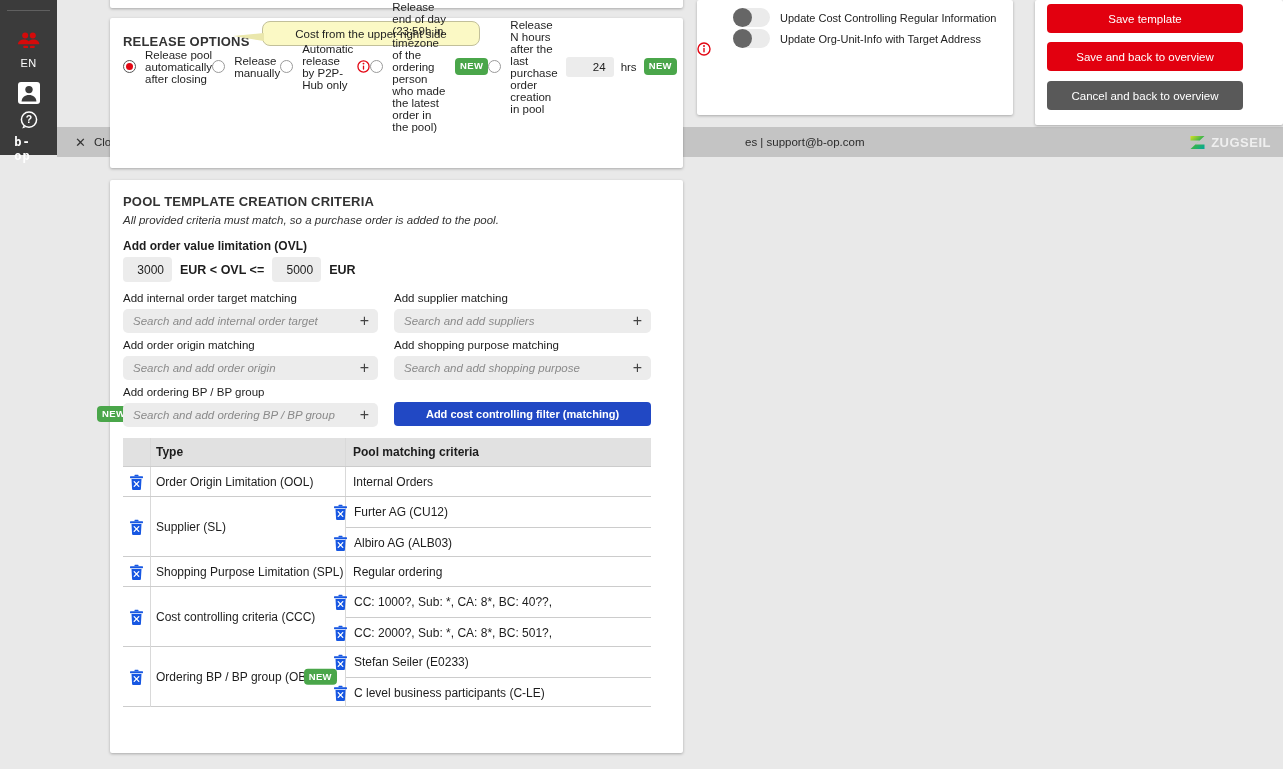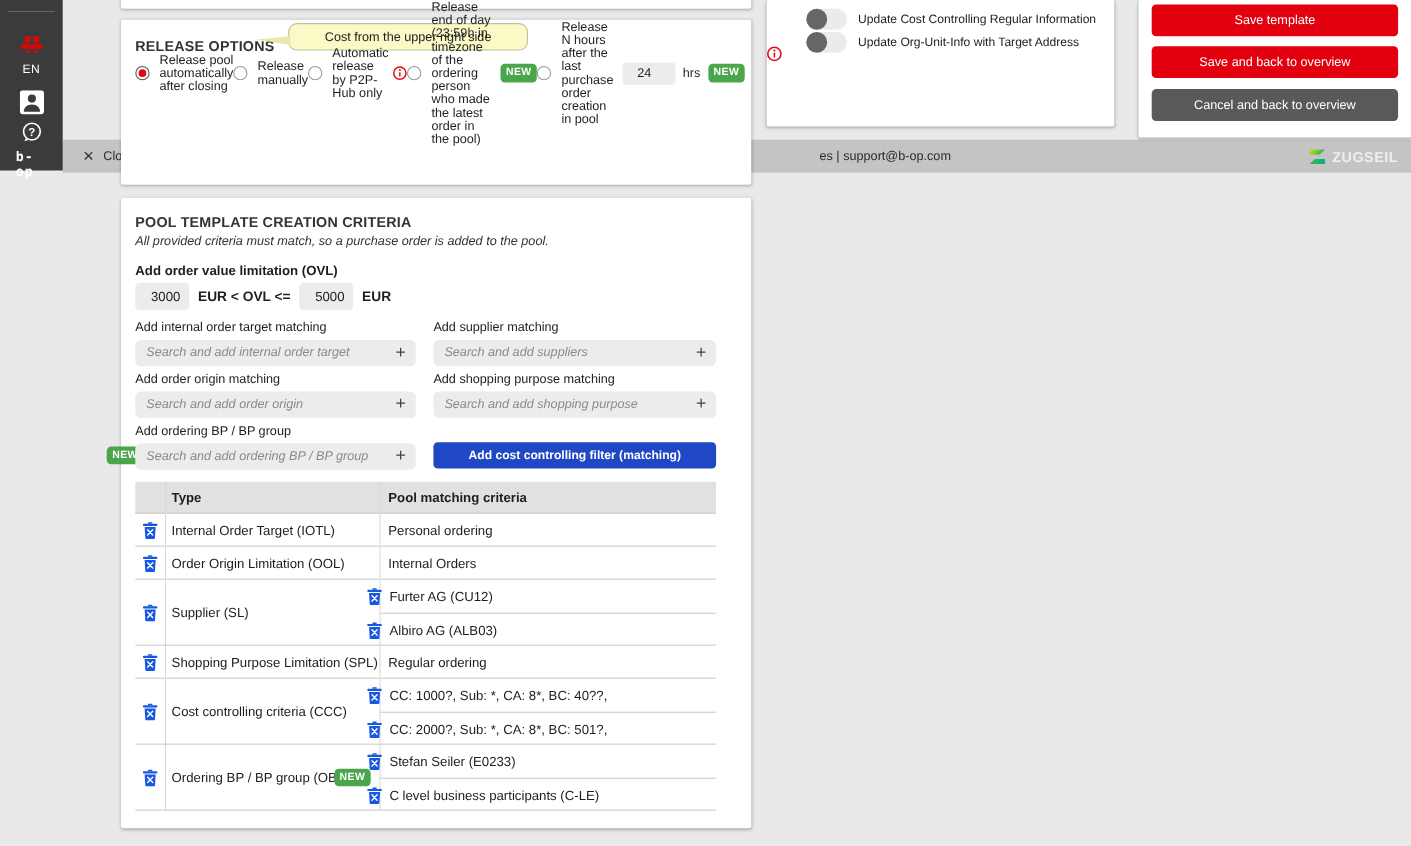--- a/index.html
+++ b/index.html
@@ -41,35 +41,35 @@
   #tooltip::before { content:''; position:absolute; left:-30px; bottom:4px; width:0; height:0;
     border-style:solid; border-width:3px 31px 5px 0; border-color:transparent #eae7ac transparent transparent; }
   #options { position:absolute; left:13px; top:38px; right:6px; display:flex; flex-direction:row; }
   .opt { height:21px; display:flex; align-items:center; font-size:11.5px; color:#1f1f1f; }
   .radio { width:13px; height:13px; border-radius:50%; border:1px solid #9a9a9a; background:#fff; margin-right:9px; position:relative; flex:none; cursor:pointer; }
   .radio.checked { border-color:#555; }
   .radio.checked::after { content:''; position:absolute; inset:2px; border-radius:50%; background:#e30613; }
   .badge { display:inline-flex; align-items:center; justify-content:center; background:#4aa64a; color:#fff;
     font-size:9.5px; font-weight:bold; padding:3px 5px; border-radius:4px; margin-left:7px; letter-spacing:.4px; line-height:1.1; }
   .info-icon { margin-left:4px; display:inline-flex; }
-  .mini-input { width:48px; height:20px; background:#ececec; border:none; border-radius:3px; text-align:center;
+  .mini-input { width:48px; height:20px; background:#ececec; border:none; border-radius:3px; text-align:right;
     padding-right:8px; font-size:11.5px; color:#222; margin-left:8px; font-family:inherit; }
   .unit { margin-left:7px; }
   
   #card-toggles { left:697px; top:0; width:316px; height:115px; }
   .tg-row { position:absolute; left:36px; display:flex; align-items:center; gap:10px; cursor:pointer; }
   .tg-row:nth-of-type(1) { top:8px; }
   .tg-row:nth-of-type(2) { top:29px; }
   .toggle { width:37px; height:19px; background:#ebebeb; border-radius:10px; position:relative; flex:none; }
   .toggle .knob { position:absolute; left:0; top:0; width:19px; height:19px; border-radius:50%; background:#666; }
   .tg-label { font-size:11px; color:#222; }
   #free-info { position:absolute; left:697px; top:42px; z-index:3; cursor:pointer; }
   
   #card-actions { left:1035px; top:0; width:248px; height:125px; }
-  .abtn { position:absolute; left:12px; width:224px; height:29px; border-radius:4px; color:#fff; font-size:11.5px;
+  .abtn { position:absolute; left:12px; width:196px; height:29px; border-radius:4px; color:#fff; font-size:11.5px;
     display:flex; align-items:center; justify-content:center; cursor:pointer; }
   #btn-save { top:4px; background:#e2000f; }
   #btn-saveback { top:42px; background:#e2000f; }
   #btn-cancel { top:81px; background:#595959; }
   
   #card-pool { left:110px; top:180px; width:573px; height:573px; }
   #pool-title { top:14px; }
   #pool-sub { position:absolute; left:13px; top:34px; font-style:italic; font-size:11.5px; color:#333; }
   #ovl-label { position:absolute; left:13px; top:59px; font-size:12px; font-weight:bold; }
   #ovl-row { position:absolute; left:13px; top:77px; display:flex; align-items:center; gap:8px; font-size:12.5px; font-weight:bold; }
@@ -286,152 +286,138 @@
   </div>
   <div id="cc-btn">Add cost controlling filter (matching)</div>
 
   <div id="ptable">
     <div class="trow thead">
       <div class="c-icon"></div>
       <div class="c-type">Type</div>
       <div class="c-crit">Pool matching criteria</div>
     </div>
 
+
     <div class="trow single">
       <div class="c-icon">
           <span class="trash">
         <svg width="15" height="16" viewBox="0 0 15 16">
               <rect x="1" y="2.2" width="13" height="2" rx="0.6" fill="#1757e2"></rect>
               <rect x="5.5" y="0.8" width="4" height="1.4" rx="0.5" fill="#1757e2"></rect>
               <path d="M2.5 5h10l-.6 10.2a1 1 0 0 1-1 .8H4.1a1 1 0 0 1-1-.8z" fill="#1757e2"></path>
               <path d="M5.2 7.6l4.6 4.8M9.8 7.6l-4.6 4.8" stroke="#fff" stroke-width="1.3" stroke-linecap="round"></path>
             </svg>
       </span>
         </div>
-      <div class="c-type">Internal Order Target (IOTL)</div>
-      <div class="c-crit">Personal ordering</div>
-    </div>
-
-    <div class="trow single">
+      <div class="c-type">Order Origin Limitation (OOL)</div>
+      <div class="c-crit">Internal Orders</div>
+    </div>
+
+    <div class="trow multi">
       <div class="c-icon">
           <span class="trash">
         <svg width="15" height="16" viewBox="0 0 15 16">
               <rect x="1" y="2.2" width="13" height="2" rx="0.6" fill="#1757e2"></rect>
               <rect x="5.5" y="0.8" width="4" height="1.4" rx="0.5" fill="#1757e2"></rect>
               <path d="M2.5 5h10l-.6 10.2a1 1 0 0 1-1 .8H4.1a1 1 0 0 1-1-.8z" fill="#1757e2"></path>
               <path d="M5.2 7.6l4.6 4.8M9.8 7.6l-4.6 4.8" stroke="#fff" stroke-width="1.3" stroke-linecap="round"></path>
             </svg>
       </span>
         </div>
-      <div class="c-type">Order Origin Limitation (OOL)</div>
-      <div class="c-crit">Internal Orders</div>
-    </div>
-
-    <div class="trow multi">
+      <div class="c-type">Supplier (SL)</div>
+      <div class="c-crit multi-cell">
+        <div class="subrow">
+          <span class="trash">
+              <svg width="15" height="16" viewBox="0 0 15 16">
+                <rect x="1" y="2.2" width="13" height="2" rx="0.6" fill="#1757e2"></rect>
+                <rect x="5.5" y="0.8" width="4" height="1.4" rx="0.5" fill="#1757e2"></rect>
+                <path d="M2.5 5h10l-.6 10.2a1 1 0 0 1-1 .8H4.1a1 1 0 0 1-1-.8z" fill="#1757e2"></path>
+                <path d="M5.2 7.6l4.6 4.8M9.8 7.6l-4.6 4.8" stroke="#fff" stroke-width="1.3" stroke-linecap="round"></path>
+              </svg>
+            </span>
+          <span class="sub-text">Furter AG (CU12)</span>
+        </div>
+        <div class="subrow">
+          <span class="trash">
+              <svg width="15" height="16" viewBox="0 0 15 16">
+                <rect x="1" y="2.2" width="13" height="2" rx="0.6" fill="#1757e2"></rect>
+                <rect x="5.5" y="0.8" width="4" height="1.4" rx="0.5" fill="#1757e2"></rect>
+                <path d="M2.5 5h10l-.6 10.2a1 1 0 0 1-1 .8H4.1a1 1 0 0 1-1-.8z" fill="#1757e2"></path>
+                <path d="M5.2 7.6l4.6 4.8M9.8 7.6l-4.6 4.8" stroke="#fff" stroke-width="1.3" stroke-linecap="round"></path>
+              </svg>
+            </span>
+          <span class="sub-text">Albiro AG (ALB03)</span>
+        </div>
+      </div>
+    </div>
+
+    <div class="trow single">
       <div class="c-icon">
           <span class="trash">
         <svg width="15" height="16" viewBox="0 0 15 16">
               <rect x="1" y="2.2" width="13" height="2" rx="0.6" fill="#1757e2"></rect>
               <rect x="5.5" y="0.8" width="4" height="1.4" rx="0.5" fill="#1757e2"></rect>
               <path d="M2.5 5h10l-.6 10.2a1 1 0 0 1-1 .8H4.1a1 1 0 0 1-1-.8z" fill="#1757e2"></path>
               <path d="M5.2 7.6l4.6 4.8M9.8 7.6l-4.6 4.8" stroke="#fff" stroke-width="1.3" stroke-linecap="round"></path>
             </svg>
       </span>
         </div>
-      <div class="c-type">Supplier (SL)</div>
-      <div class="c-crit multi-cell">
-        <div class="subrow">
-          <span class="trash">
-              <svg width="15" height="16" viewBox="0 0 15 16">
-                <rect x="1" y="2.2" width="13" height="2" rx="0.6" fill="#1757e2"></rect>
-                <rect x="5.5" y="0.8" width="4" height="1.4" rx="0.5" fill="#1757e2"></rect>
-                <path d="M2.5 5h10l-.6 10.2a1 1 0 0 1-1 .8H4.1a1 1 0 0 1-1-.8z" fill="#1757e2"></path>
-                <path d="M5.2 7.6l4.6 4.8M9.8 7.6l-4.6 4.8" stroke="#fff" stroke-width="1.3" stroke-linecap="round"></path>
-              </svg>
-            </span>
-          <span class="sub-text">Furter AG (CU12)</span>
-        </div>
-        <div class="subrow">
-          <span class="trash">
-              <svg width="15" height="16" viewBox="0 0 15 16">
-                <rect x="1" y="2.2" width="13" height="2" rx="0.6" fill="#1757e2"></rect>
-                <rect x="5.5" y="0.8" width="4" height="1.4" rx="0.5" fill="#1757e2"></rect>
-                <path d="M2.5 5h10l-.6 10.2a1 1 0 0 1-1 .8H4.1a1 1 0 0 1-1-.8z" fill="#1757e2"></path>
-                <path d="M5.2 7.6l4.6 4.8M9.8 7.6l-4.6 4.8" stroke="#fff" stroke-width="1.3" stroke-linecap="round"></path>
-              </svg>
-            </span>
-          <span class="sub-text">Albiro AG (ALB03)</span>
-        </div>
-      </div>
-    </div>
-
-    <div class="trow single">
+      <div class="c-type">Shopping Purpose Limitation (SPL)</div>
+      <div class="c-crit">Regular ordering</div>
+    </div>
+
+    <div class="trow multi">
       <div class="c-icon">
           <span class="trash">
         <svg width="15" height="16" viewBox="0 0 15 16">
               <rect x="1" y="2.2" width="13" height="2" rx="0.6" fill="#1757e2"></rect>
               <rect x="5.5" y="0.8" width="4" height="1.4" rx="0.5" fill="#1757e2"></rect>
               <path d="M2.5 5h10l-.6 10.2a1 1 0 0 1-1 .8H4.1a1 1 0 0 1-1-.8z" fill="#1757e2"></path>
               <path d="M5.2 7.6l4.6 4.8M9.8 7.6l-4.6 4.8" stroke="#fff" stroke-width="1.3" stroke-linecap="round"></path>
             </svg>
       </span>
         </div>
-      <div class="c-type">Shopping Purpose Limitation (SPL)</div>
-      <div class="c-crit">Regular ordering</div>
+      <div class="c-type">Cost controlling criteria (CCC)</div>
+      <div class="c-crit multi-cell">
+        <div class="subrow">
+          <span class="trash">
+              <svg width="15" height="16" viewBox="0 0 15 16">
+                <rect x="1" y="2.2" width="13" height="2" rx="0.6" fill="#1757e2"></rect>
+                <rect x="5.5" y="0.8" width="4" height="1.4" rx="0.5" fill="#1757e2"></rect>
+                <path d="M2.5 5h10l-.6 10.2a1 1 0 0 1-1 .8H4.1a1 1 0 0 1-1-.8z" fill="#1757e2"></path>
+                <path d="M5.2 7.6l4.6 4.8M9.8 7.6l-4.6 4.8" stroke="#fff" stroke-width="1.3" stroke-linecap="round"></path>
+              </svg>
+            </span>
+          <span class="sub-text">CC: 1000?, Sub: *, CA: 8*, BC: 40??,</span>
+        </div>
+        <div class="subrow">
+          <span class="trash">
+              <svg width="15" height="16" viewBox="0 0 15 16">
+                <rect x="1" y="2.2" width="13" height="2" rx="0.6" fill="#1757e2"></rect>
+                <rect x="5.5" y="0.8" width="4" height="1.4" rx="0.5" fill="#1757e2"></rect>
+                <path d="M2.5 5h10l-.6 10.2a1 1 0 0 1-1 .8H4.1a1 1 0 0 1-1-.8z" fill="#1757e2"></path>
+                <path d="M5.2 7.6l4.6 4.8M9.8 7.6l-4.6 4.8" stroke="#fff" stroke-width="1.3" stroke-linecap="round"></path>
+              </svg>
+            </span>
+          <span class="sub-text">CC: 2000?, Sub: *, CA: 8*, BC: 501?,</span>
+        </div>
+      </div>
     </div>
 
     <div class="trow multi">
       <div class="c-icon">
           <span class="trash">
         <svg width="15" height="16" viewBox="0 0 15 16">
               <rect x="1" y="2.2" width="13" height="2" rx="0.6" fill="#1757e2"></rect>
               <rect x="5.5" y="0.8" width="4" height="1.4" rx="0.5" fill="#1757e2"></rect>
               <path d="M2.5 5h10l-.6 10.2a1 1 0 0 1-1 .8H4.1a1 1 0 0 1-1-.8z" fill="#1757e2"></path>
               <path d="M5.2 7.6l4.6 4.8M9.8 7.6l-4.6 4.8" stroke="#fff" stroke-width="1.3" stroke-linecap="round"></path>
             </svg>
       </span>
         </div>
-      <div class="c-type">Cost controlling criteria (CCC)</div>
-      <div class="c-crit multi-cell">
-        <div class="subrow">
-          <span class="trash">
-              <svg width="15" height="16" viewBox="0 0 15 16">
-                <rect x="1" y="2.2" width="13" height="2" rx="0.6" fill="#1757e2"></rect>
-                <rect x="5.5" y="0.8" width="4" height="1.4" rx="0.5" fill="#1757e2"></rect>
-                <path d="M2.5 5h10l-.6 10.2a1 1 0 0 1-1 .8H4.1a1 1 0 0 1-1-.8z" fill="#1757e2"></path>
-                <path d="M5.2 7.6l4.6 4.8M9.8 7.6l-4.6 4.8" stroke="#fff" stroke-width="1.3" stroke-linecap="round"></path>
-              </svg>
-            </span>
-          <span class="sub-text">CC: 1000?, Sub: *, CA: 8*, BC: 40??,</span>
-        </div>
-        <div class="subrow">
-          <span class="trash">
-              <svg width="15" height="16" viewBox="0 0 15 16">
-                <rect x="1" y="2.2" width="13" height="2" rx="0.6" fill="#1757e2"></rect>
-                <rect x="5.5" y="0.8" width="4" height="1.4" rx="0.5" fill="#1757e2"></rect>
-                <path d="M2.5 5h10l-.6 10.2a1 1 0 0 1-1 .8H4.1a1 1 0 0 1-1-.8z" fill="#1757e2"></path>
-                <path d="M5.2 7.6l4.6 4.8M9.8 7.6l-4.6 4.8" stroke="#fff" stroke-width="1.3" stroke-linecap="round"></path>
-              </svg>
-            </span>
-          <span class="sub-text">CC: 2000?, Sub: *, CA: 8*, BC: 501?,</span>
-        </div>
-      </div>
-    </div>
-
-    <div class="trow multi">
-      <div class="c-icon">
-          <span class="trash">
-        <svg width="15" height="16" viewBox="0 0 15 16">
-              <rect x="1" y="2.2" width="13" height="2" rx="0.6" fill="#1757e2"></rect>
-              <rect x="5.5" y="0.8" width="4" height="1.4" rx="0.5" fill="#1757e2"></rect>
-              <path d="M2.5 5h10l-.6 10.2a1 1 0 0 1-1 .8H4.1a1 1 0 0 1-1-.8z" fill="#1757e2"></path>
-              <path d="M5.2 7.6l4.6 4.8M9.8 7.6l-4.6 4.8" stroke="#fff" stroke-width="1.3" stroke-linecap="round"></path>
-            </svg>
-      </span>
-        </div>
       <div class="c-type">
         <span>Ordering BP / BP group (OBP)</span>
         <span class="badge badge-abs">NEW</span>
       </div>
       <div class="c-crit multi-cell">
         <div class="subrow">
           <span class="trash">
               <svg width="15" height="16" viewBox="0 0 15 16">
                 <rect x="1" y="2.2" width="13" height="2" rx="0.6" fill="#1757e2"></rect>
                 <rect x="5.5" y="0.8" width="4" height="1.4" rx="0.5" fill="#1757e2"></rect>

